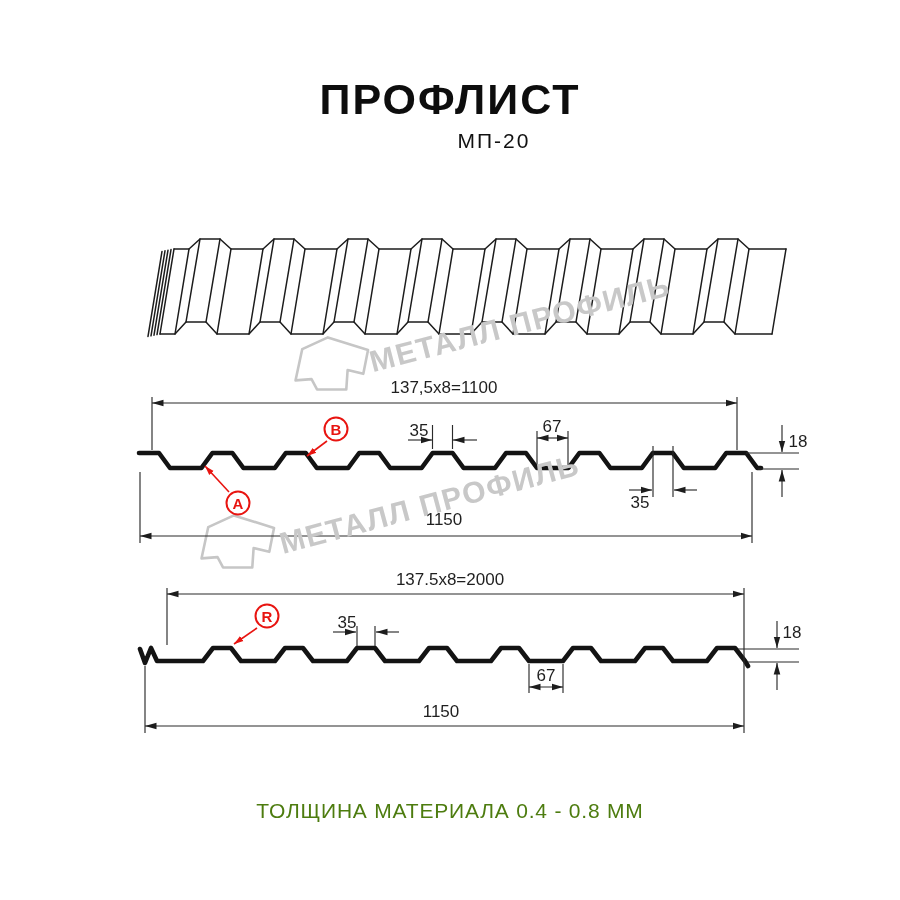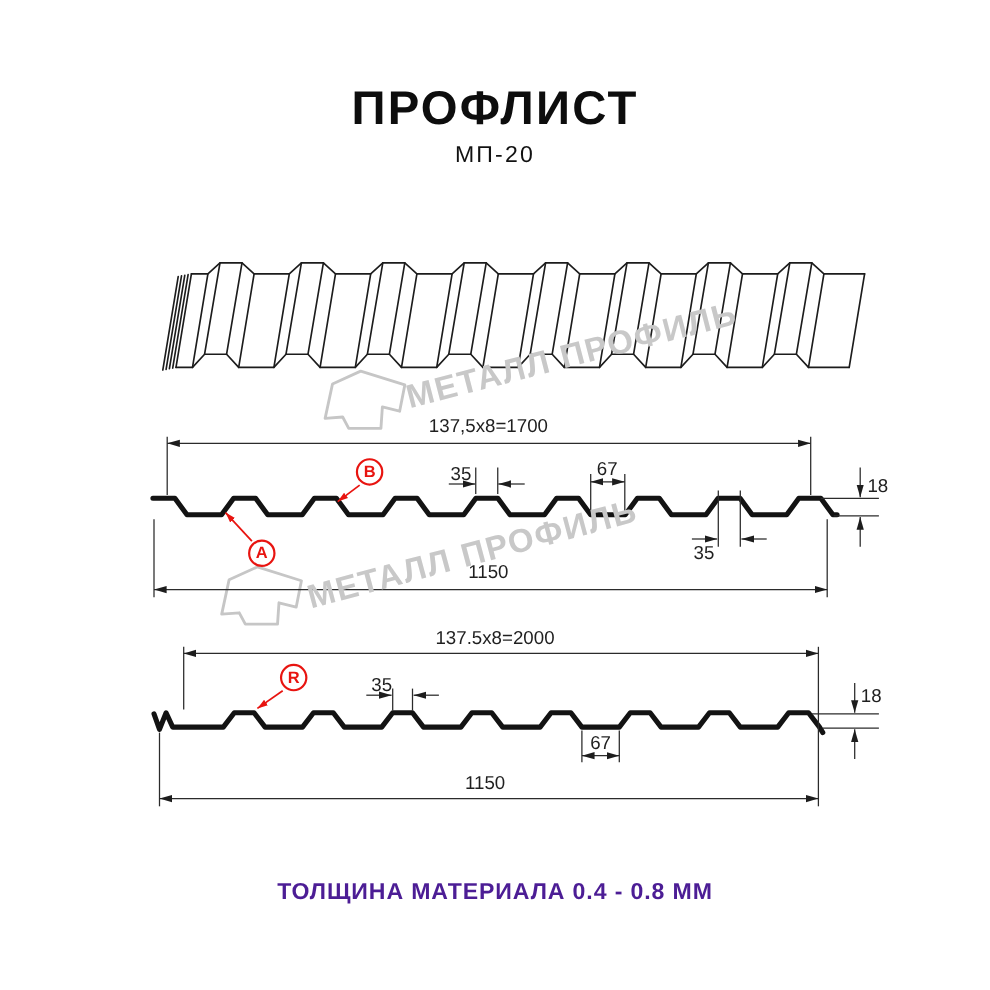--- a/index.html
+++ b/index.html
@@ -6,24 +6,24 @@
   body{
     width:900px;height:900px;position:relative;background:#ffffff;overflow:hidden;
     font-family:"Liberation Sans", sans-serif;
   }
   .abs{position:absolute;}
   .ctr{transform:translate(-50%,-50%);white-space:nowrap;}
   .title{
     font-size:43px;font-weight:800;letter-spacing:2px;color:#0d0d0d;
   }
   .subtitle{
-    font-size:21px;font-weight:500;letter-spacing:2px;color:#111;
+    font-size:21px;font-weight:500;letter-spacing:2px;color:#111;margin-left:44px;
   }
   .footer-note{
-    font-size:21px;font-weight:700;letter-spacing:0.8px;color:#4c1d95;
+    font-size:21px;font-weight:400;letter-spacing:0.8px;color:#4d7c0f;
   }
   .dim{
     font-size:17px;font-weight:400;color:#1f1f1f;
   }
   .marker-circle{
     width:25px;height:25px;border-radius:50%;
     border:2.6px solid #e81410;color:#e81410;
     display:flex;align-items:center;justify-content:center;
     font-size:15px;font-weight:700;box-sizing:border-box;
     background:transparent;
@@ -176,21 +176,21 @@
     <line class="red-line" x1="257" y1="628" x2="234" y2="644" marker-end="url(#mRed)"></line>
   </g>
 </svg>
 
 <div class="abs ctr title" style="left:450px;top:99px;">ПРОФЛИСТ</div>
 <div class="abs ctr subtitle" style="left:450px;top:141px;">МП-20</div>
 
 <div class="abs wm-text" id="wm1">МЕТАЛЛ ПРОФИЛЬ</div>
 <div class="abs wm-text" id="wm2">МЕТАЛЛ ПРОФИЛЬ</div>
 
-<div class="abs ctr dim" style="left:444px;top:388px;">137,5x8=1700</div>
+<div class="abs ctr dim" style="left:444px;top:388px;">137,5x8=1100</div>
 <div class="abs ctr dim" style="left:419px;top:431px;">35</div>
 <div class="abs ctr dim" style="left:552px;top:427px;">67</div>
 <div class="abs ctr dim" style="left:798px;top:442px;">18</div>
 <div class="abs ctr dim" style="left:640px;top:503px;">35</div>
 <div class="abs ctr dim" style="left:444px;top:520px;">1150</div>
 <div class="abs ctr marker-circle" style="left:336px;top:429px;">B</div>
 <div class="abs ctr marker-circle" style="left:238px;top:503px;">A</div>
 
 <div class="abs ctr dim" style="left:450px;top:580px;">137.5x8=2000</div>
 <div class="abs ctr dim" style="left:347px;top:623px;">35</div>

